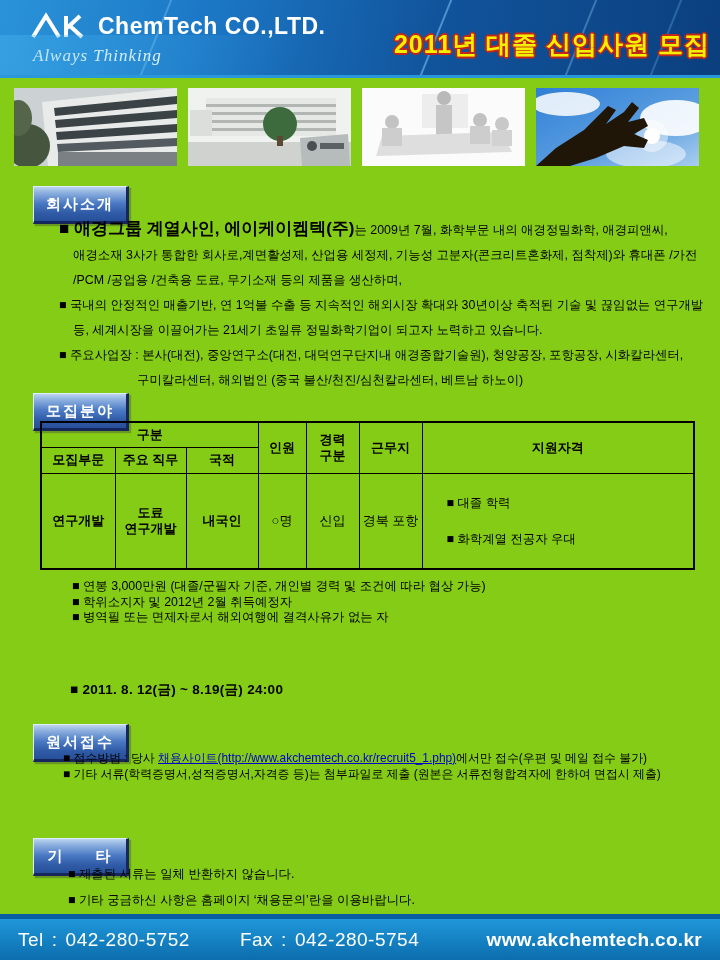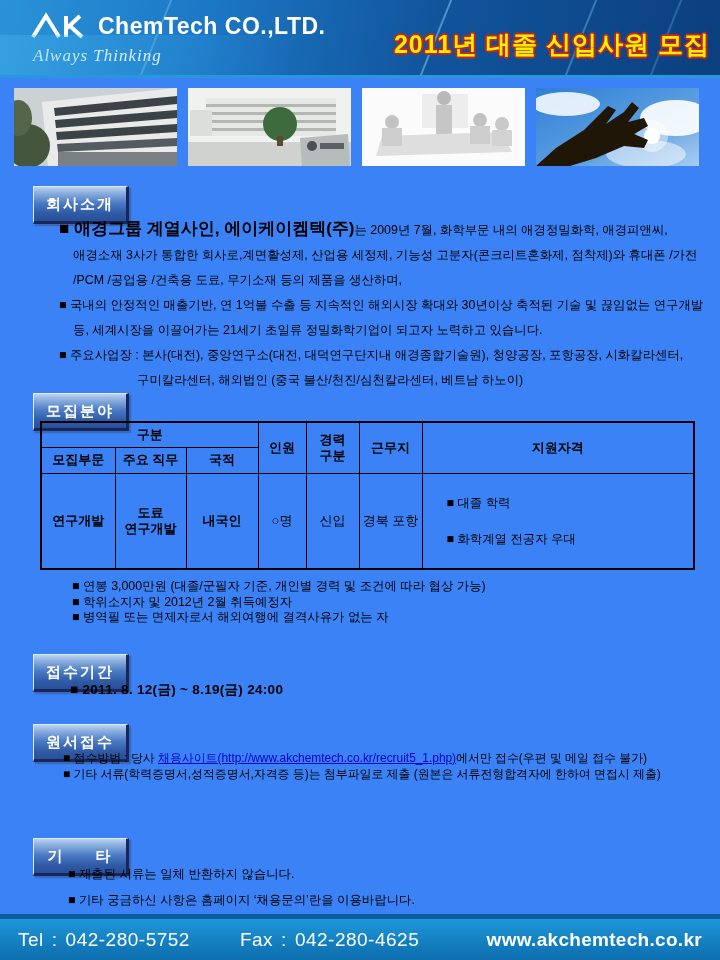--- a/index.html
+++ b/index.html
@@ -1,18 +1,18 @@
 <!DOCTYPE html>
 <html><head>
 <meta charset="utf-8">
 <style>
   * { margin:0; padding:0; box-sizing:border-box; }
   html,body { background:#ffffff; }
   .page {
-    position:relative; width:720px; height:960px; background:#3b82f6;
+    position:relative; width:720px; height:960px; background:#84cc16;
     font-family:"Liberation Sans","DejaVu Sans",sans-serif; color:#000;
     overflow:hidden;
   }
 
   
   .header {
     position:absolute; top:0; left:0; width:720px; height:78px;
     background:linear-gradient(100deg,#2a93d8 0%,#1c78c6 28%,#11549c 60%,#0b3f7e 100%);
     border-bottom:3px solid #2a96dc; overflow:hidden;
   }
@@ -238,21 +238,20 @@
     </tr>
   </tbody>
     </table>
 
   <div class="common-body">
     <p>■ 연봉 3,000만원 (대졸/군필자 기준, 개인별 경력 및 조건에 따라 협상 가능)</p>
     <p>■ 학위소지자 및 2012년 2월 취득예정자</p>
     <p>■ 병역필 또는 면제자로서 해외여행에 결격사유가 없는 자</p>
   </div>
 
-  <div class="sec-btn" style="top:654px">접수기간</div>
   <div class="period-body">■ 2011. 8. 12(금) ~ 8.19(금) 24:00</div>
 
   <div class="sec-btn" style="top:724px">원서접수</div>
   <div class="apply-body">
     <p><span>■ 접수방법 : 당사 </span><span class="link">채용사이트(http://www.akchemtech.co.kr/recruit5_1.php)</span><span>에서만 접수(우편 및 메일 접수 불가)</span></p>
     <p>■ 기타 서류(학력증명서,성적증명서,자격증 등)는 첨부파일로 제출 (원본은 서류전형합격자에 한하여 면접시 제출)</p>
   </div>
 
   <div class="sec-btn" style="top:838px">기     타</div>
   <div class="etc-body">
@@ -261,18 +260,18 @@
   </div>
 
   <div class="footer">
     <div class="contact">
       <span>Tel</span>
       <span>:</span>
       <span>042-280-5752</span>
       <span class="gap"></span>
       <span>Fax</span>
       <span>:</span>
-      <span>042-280-4625</span>
+      <span>042-280-5754</span>
     </div>
     <div class="website">www.akchemtech.co.kr</div>
   </div>
 
 </div>
 
 </body></html>

